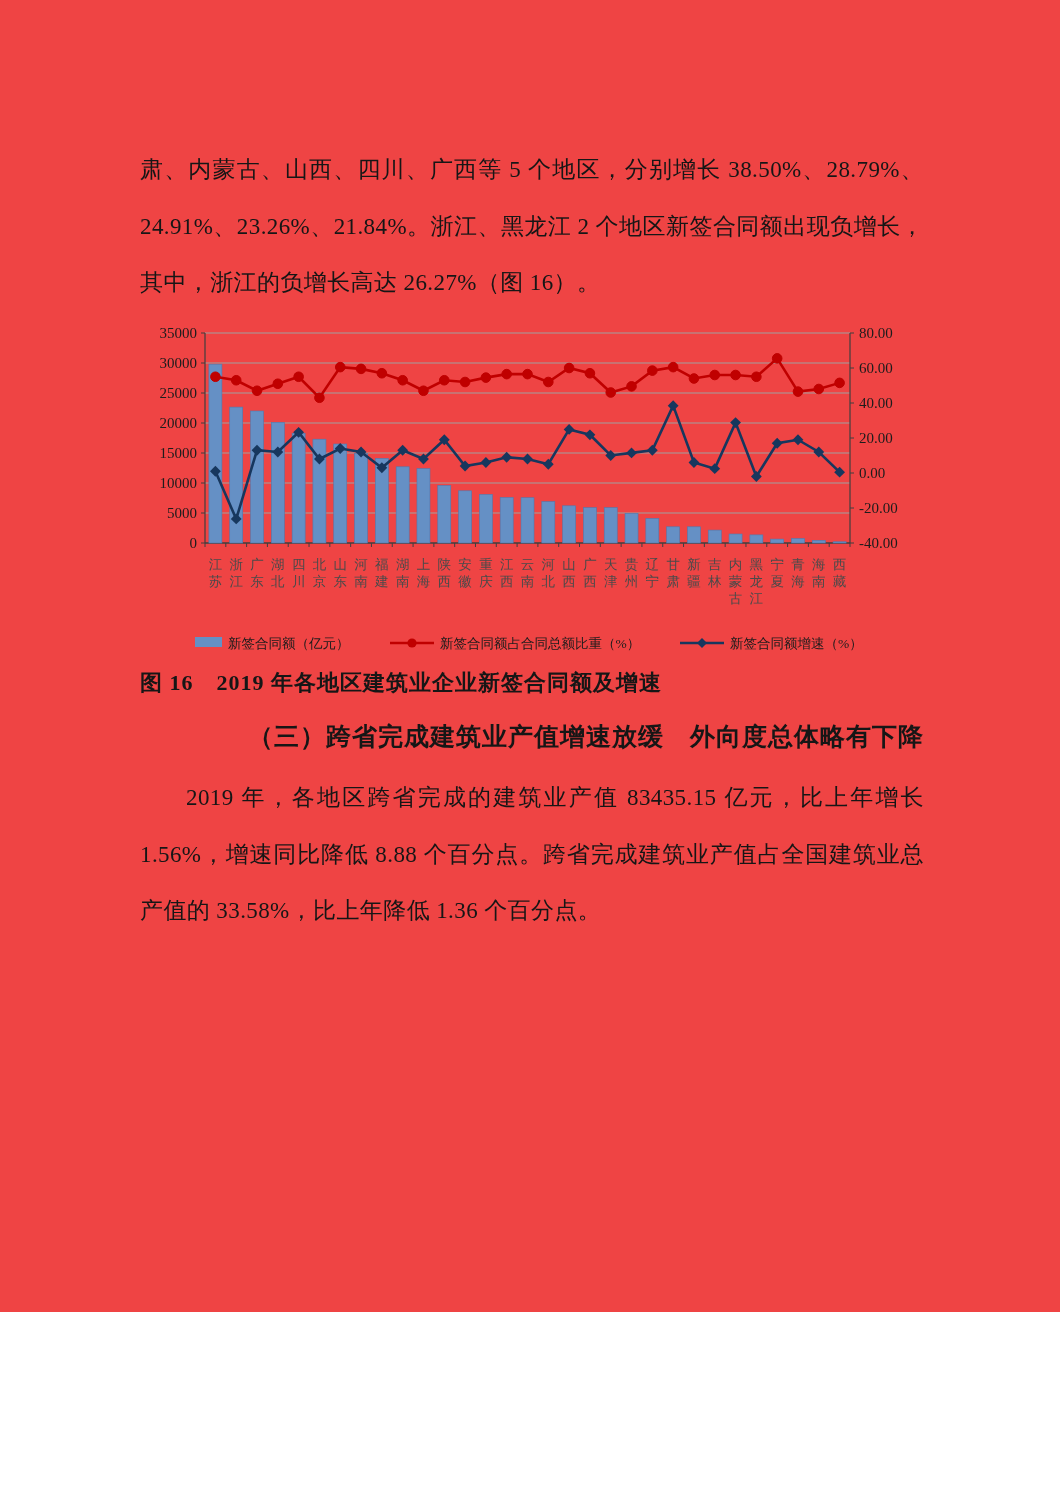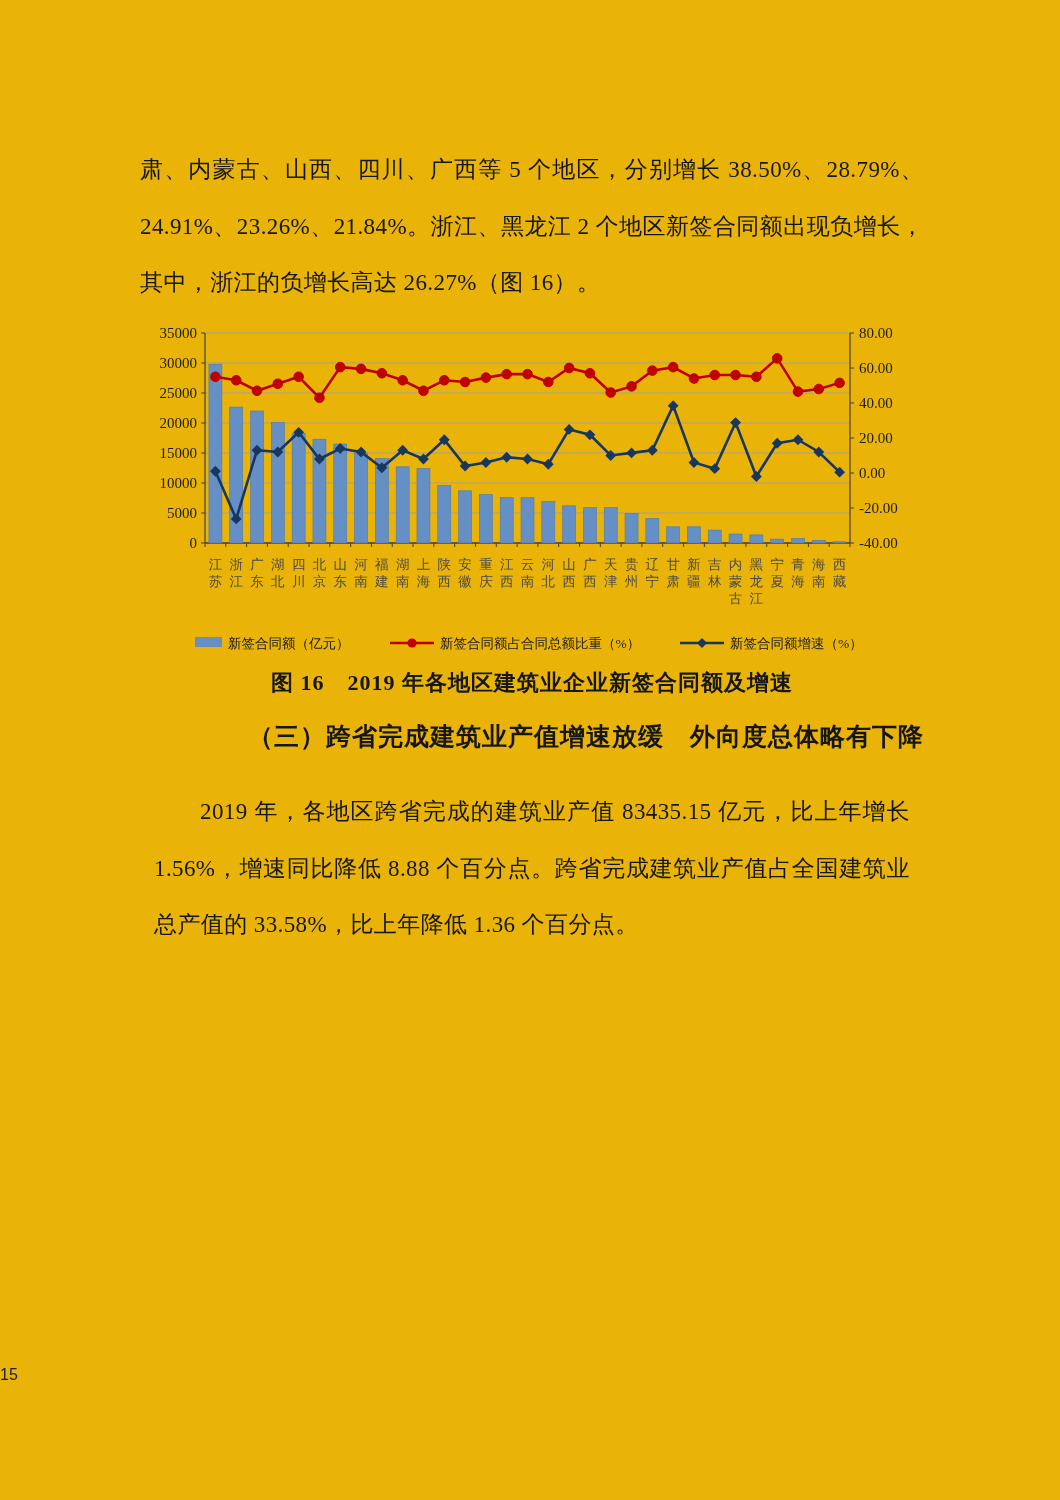--- a/index.html
+++ b/index.html
@@ -1,43 +1,43 @@
 <!DOCTYPE html>
 <html lang="zh"><head>
 <meta charset="utf-8">
 <style>
   html,body{margin:0;padding:0;background:#ffffff;}
   .page{
     position:relative;
-    width:1060px;height:1500px;
-    background:#eab308;
+    width:1060px;height:1312px;
+    background:#ef4444;
     font-family:"Liberation Serif","DejaVu Serif",serif;
     color:#161616;
     overflow:hidden;
   }
   .body-text{
     position:absolute;
     left:140px;width:784px;
     margin:0;
     font-size:23px;
     line-height:56.5px;
     text-align:justify;
     letter-spacing:0.4px;
   }
   #intro{ top:142px; }
   #para-block{ position:absolute; left:140px; top:770px; width:784px; }
   #para-block p{
-    position:static; margin:14px;
+    position:static; margin:0;
     font-size:23px; line-height:56.5px; text-align:justify;
     text-indent:2em; letter-spacing:0.4px;
   }
   .chart-wrap{ position:absolute; left:150px; top:322px; width:760px; height:338px; }
   .caption{
     position:absolute; left:140px; top:668px; width:784px;
-    text-align:center; font-size:22px; font-weight:bold; letter-spacing:1px;
+    text-align:left; font-size:22px; font-weight:bold; letter-spacing:1px;
   }
   .heading{
     position:absolute; left:140px; top:720px; width:784px;
     margin:0; text-align:right;
     font-size:25px; font-weight:bold; letter-spacing:1px;
   }
   .pageno{
     position:absolute; left:0; top:1366px; width:1060px;
     text-align:left; font-size:16px; color:#222;
     font-family:"Liberation Sans","DejaVu Sans",sans-serif;

